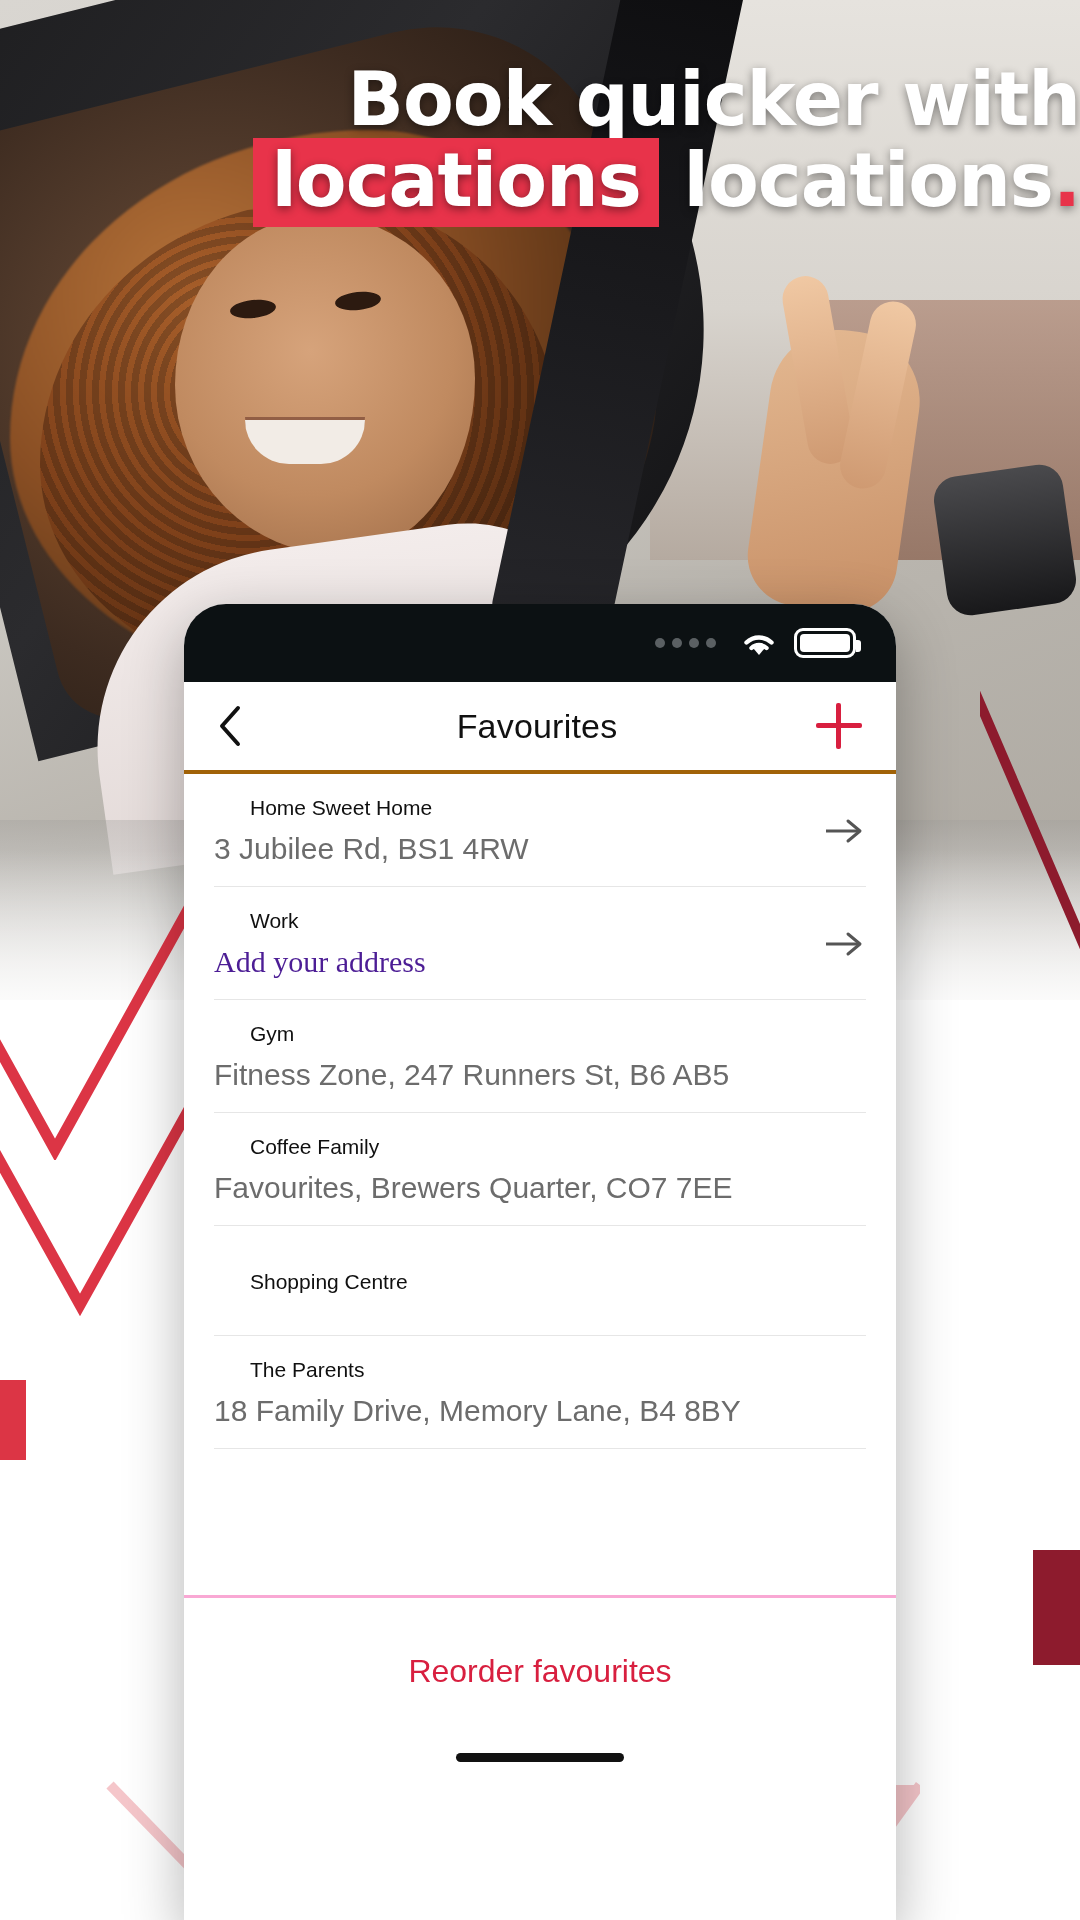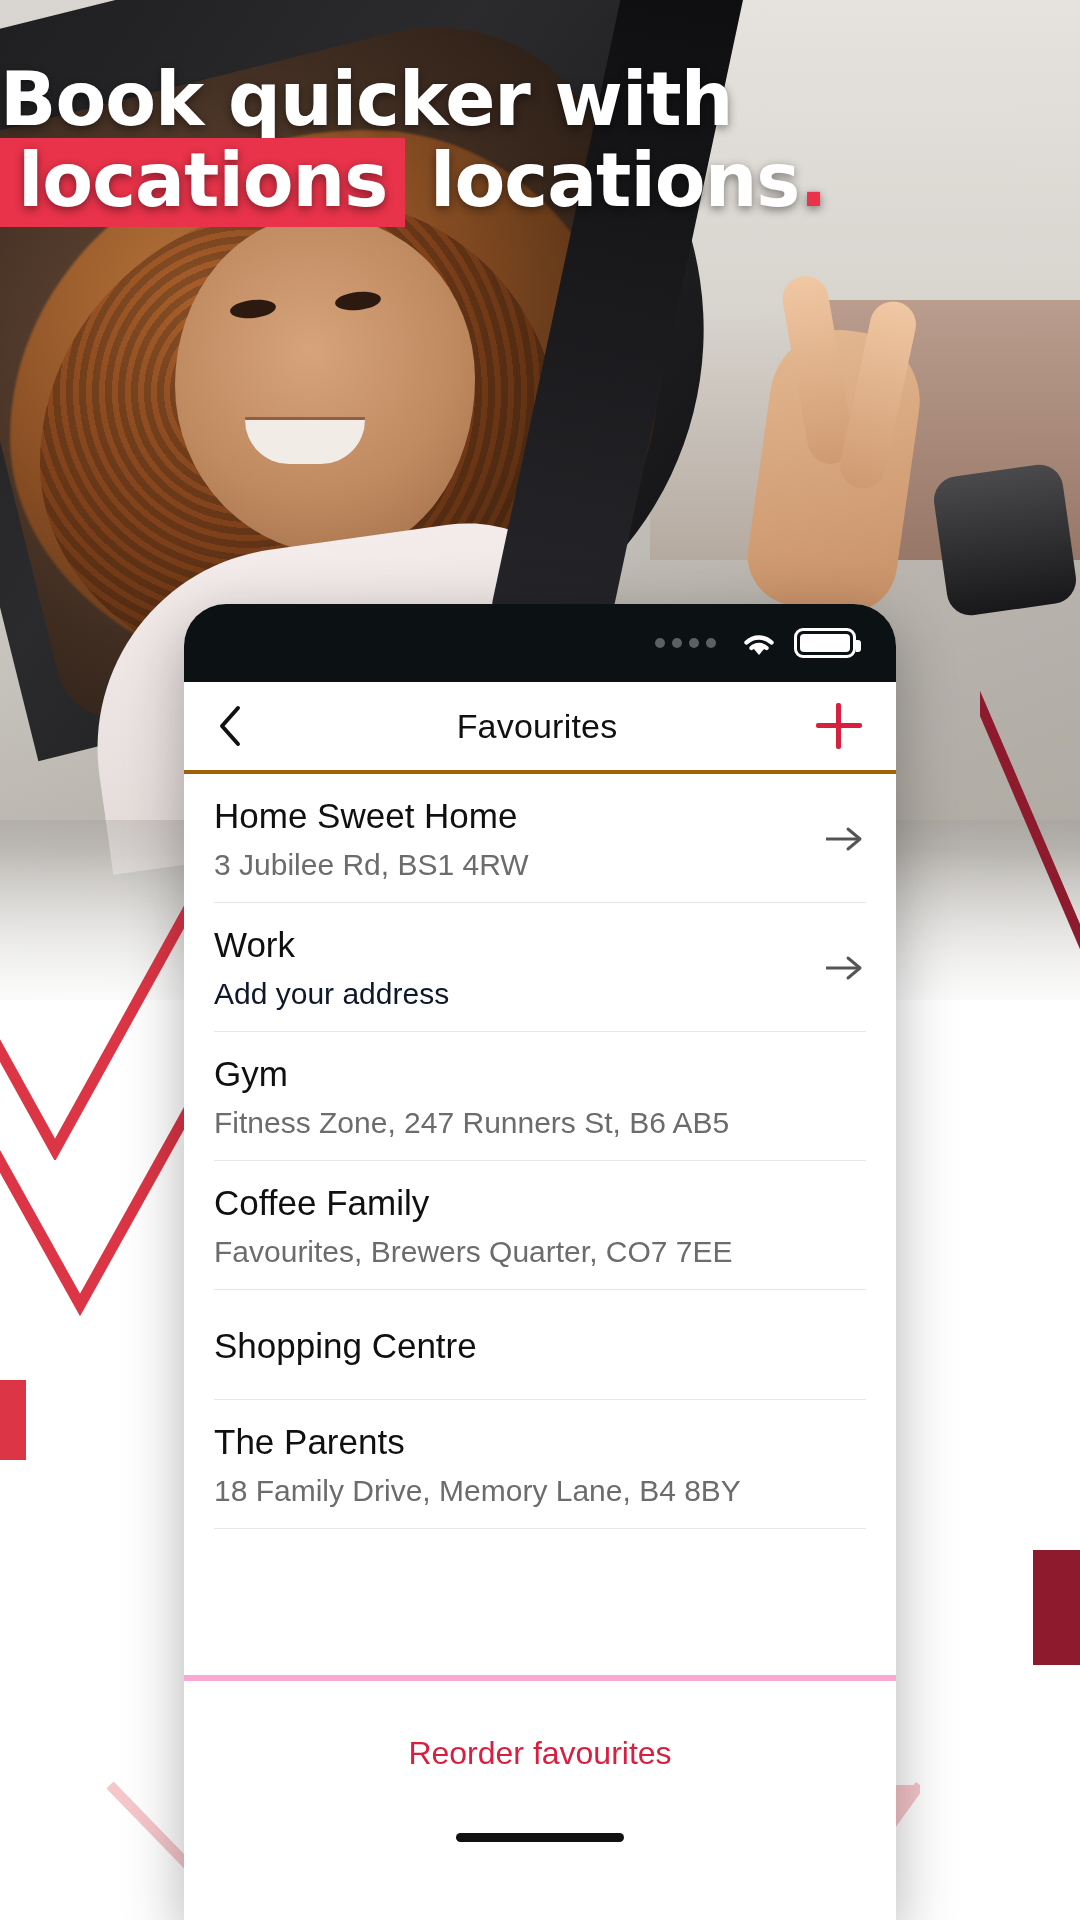--- a/index.html
+++ b/index.html
@@ -106,21 +106,21 @@
   }
 
   
   .lowerbg { position:absolute; left:0; top:1000px; width:1080px; height:920px; background:#ffffff; }
   .vmark { position:absolute; }
   .vmark svg { display:block; }
 
   
   .headline {
     position:absolute; left:0; top:60px; width:1080px;
-    text-align:left; z-index:6; line-height:1.06;
+    text-align:right; z-index:6; line-height:1.06;
   }
   .hl-line { display:block; }
   .hl-text {
     font-family:"DejaVu Sans", sans-serif;
     font-weight:bold; font-size:74px; color:#ffffff;
     letter-spacing:-1px;
     text-shadow:0 3px 10px rgba(0,0,0,.45);
   }
   .hl-mark {
     background:#e8334a; padding:6px 18px 10px 18px;
@@ -169,29 +169,29 @@
   .plus::before { left:0; top:20px; width:46px; height:5px; }
   .plus::after { left:20px; top:0; width:5px; height:46px; }
 
   .list { padding:0 30px; background:#fff; }
   .row {
     display:flex; align-items:center; justify-content:space-between;
     border-bottom:1px solid #e6e6e6; padding:22px 0 20px 0; min-height:110px;
   }
   .row:last-child { }
   .row-texts { display:flex; flex-direction:column; gap:12px; }
-  .row-title { font-size:35px; color:#101010; }
+  .row-title { font-size:21px; color:#101010;margin-left:36px; }
   .row-sub { font-size:30px; color:#6c6c6c; }
-  .row-sub.accent { color:#0f172a; }
+  .row-sub.accent { color:#4c1d95;font-family:Liberation Serif, serif; }
   .arrow { width:44px; height:30px; flex:0 0 44px; }
   .arrow.hidden { visibility:hidden; }
 
   .spacer { background:#fff; }
   .footer {
-    border-top:6px solid #f9a8d4; background:#fff;
+    border-top:3px solid #f9a8d4; background:#fff;
     height:150px; display:flex; align-items:center; justify-content:center;
   }
   .footer-link { font-size:32px; color:#d81f3f; }
   .homebar-wrap { background:#fff; height:72px; display:flex; align-items:flex-start; justify-content:center; }
   .homebar { width:168px; height:9px; background:#111; border-radius:6px; margin-top:8px; }
 </style>
 </head>
 <body>
 
 <div class="stage">

